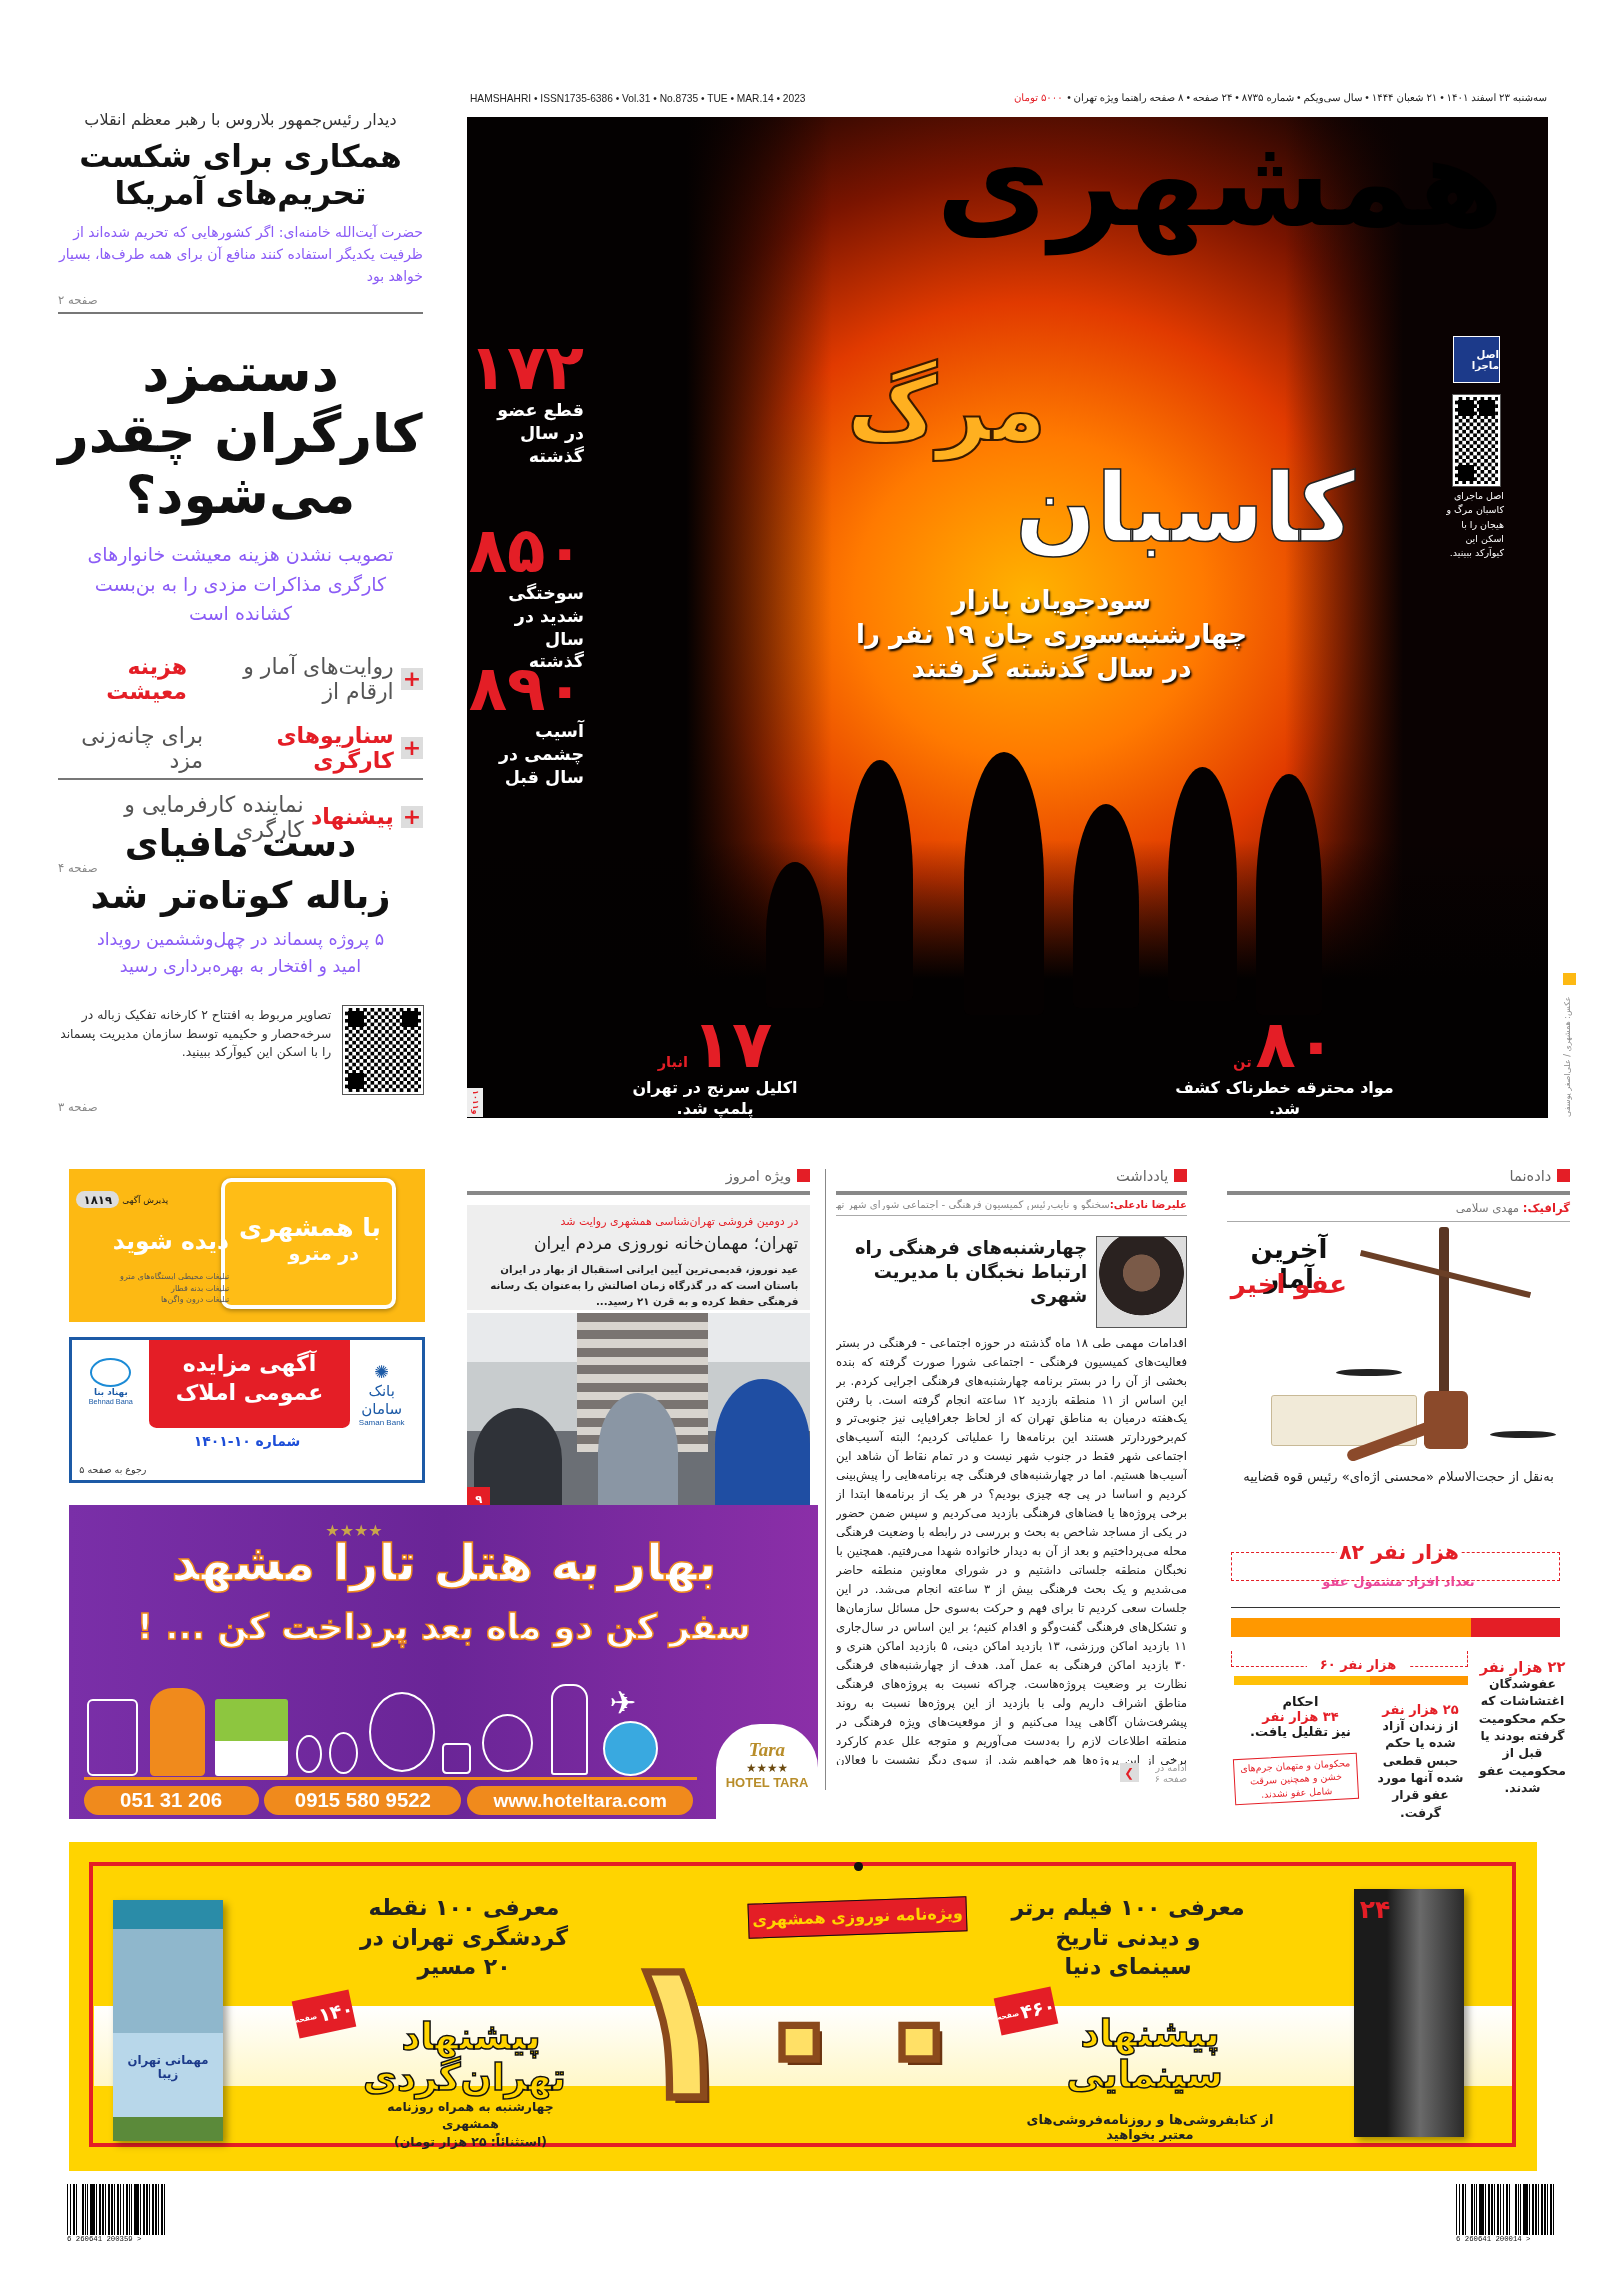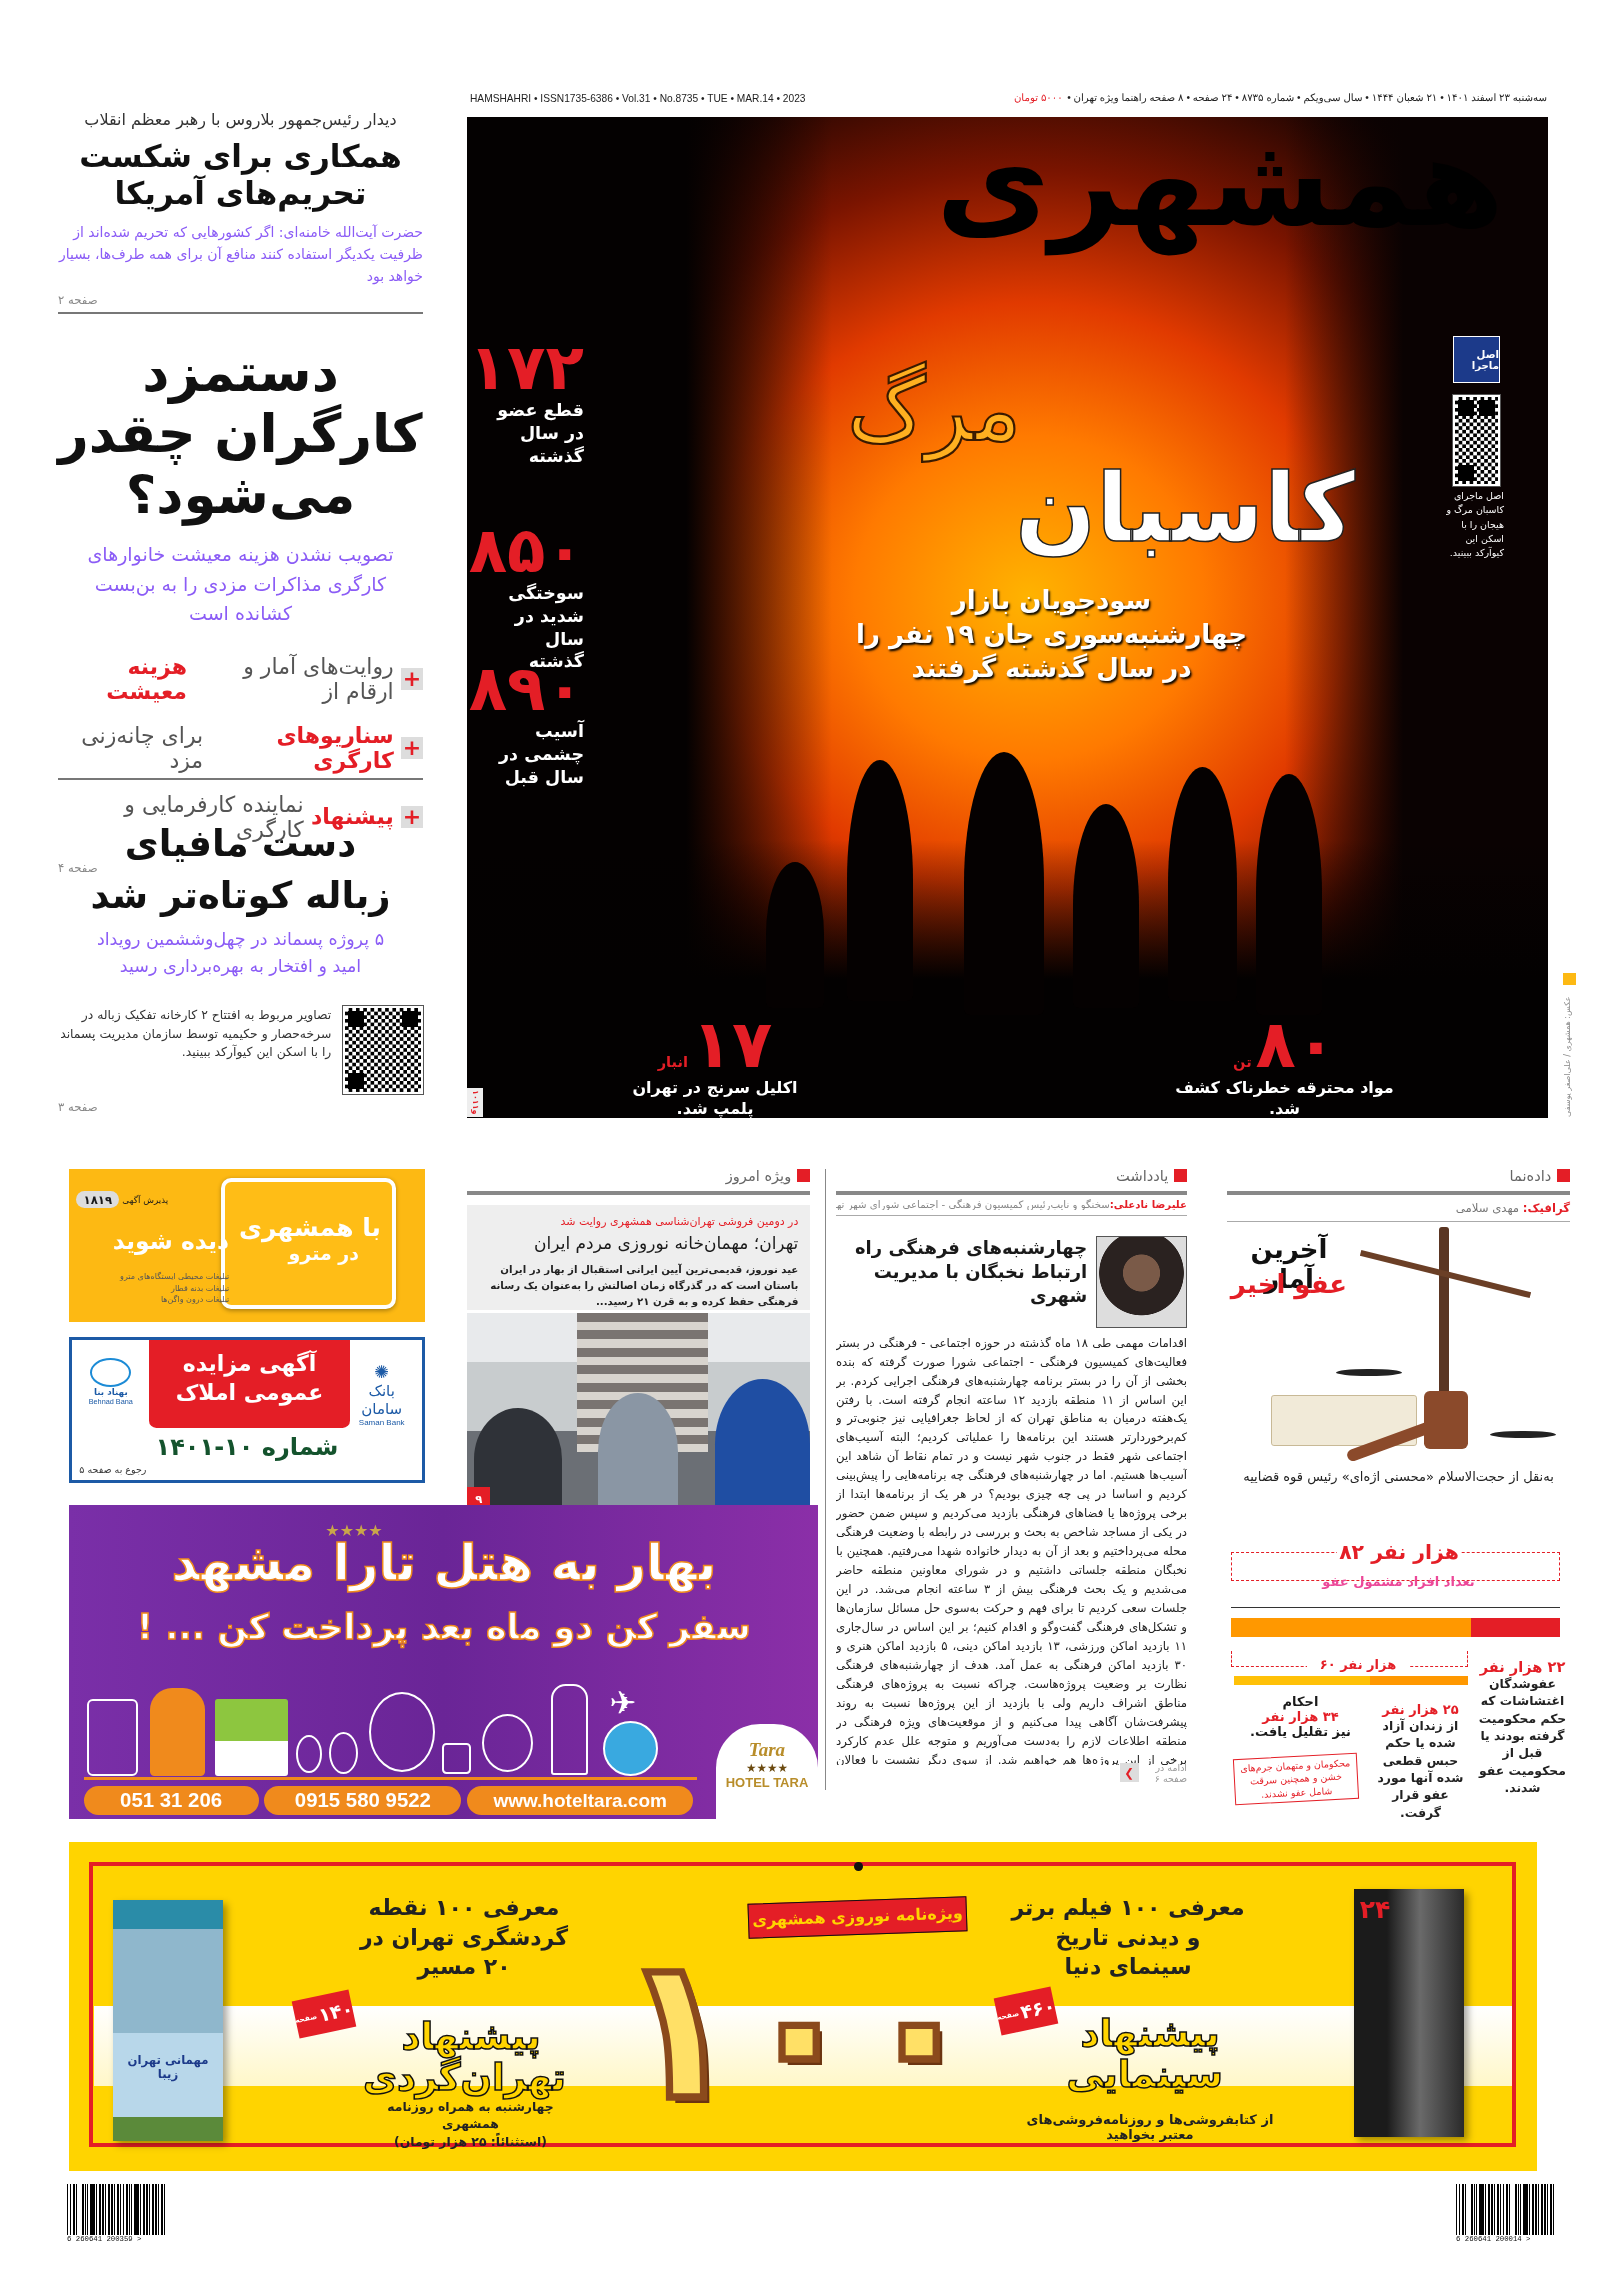--- a/index.html
+++ b/index.html
@@ -111,21 +111,21 @@
   </div>
   <div class="abs rtl" style="left:22px;top:402px;width:95px">
     <div class="stat-num">۸۵۰</div>
     <div class="stat-lbl">سوختگی شدید در سال گذشته</div>
   </div>
   <div class="abs rtl" style="left:22px;top:540px;width:95px">
     <div class="stat-num">۸۹۰</div>
     <div class="stat-lbl">آسیب چشمی در سال قبل</div>
   </div>
 
-  <div class="abs" style="left:380px;top:241px;font-size:88px;font-weight:normal;color:#ffb020;-webkit-text-stroke:2.2px #3a1a00">مرگ</div>
+  <div class="abs" style="left:380px;top:241px;font-size:88px;font-weight:bold;color:#ffb020;-webkit-text-stroke:2.2px #3a1a00">مرگ</div>
   <div class="abs" style="left:548px;top:336px;font-size:95px;font-weight:bold;color:#fff;-webkit-text-stroke:1.5px #222">کاسبان</div>
   <div class="abs rtl ctr" style="left:380px;top:467px;width:409px;font-size:26px;font-weight:bold;color:#fff;line-height:1.3;text-shadow:1.5px 1.5px 2.2px #000">سودجویان بازار چهارشنبه‌سوری جان ۱۹ نفر را در سال گذشته گرفتند</div>
 
   <div class="abs" style="right:48px;top:219px;width:47px;height:47px;background:#1c3a8a;color:#fff;font-weight:bold;font-size:10.2px;display:flex;align-items:center;justify-content:center;border:1.5px solid #fff;text-align:right">اصل ماجرا</div>
   <div class="abs qr" style="right:48px;top:278px;width:47px;height:91px"></div>
   <div class="abs rtl" style="right:44px;top:372px;width:66px;font-size:9.5px;color:#fff;line-height:1.5">اصل ماجرای کاسبان مرگ و هیجان را با اسکن این کیوآرکد ببینید.</div>
 
   <div class="abs rtl" style="left:146px;top:895px;width:204px;text-align:center">
     <span class="stat-num" style="font-size:66px">۱۷</span>
     <span style="color:#e41e26;font-weight:bold;font-size:14.6px">انبار</span>
@@ -255,21 +255,21 @@
   <div class="abs ctr" style="right:5.8px;top:22px;width:69px;color:#1c5aa6">
     <div style="font-size:17.5px">✺</div>
     <div style="font-size:15px;font-weight:normal">بانک سامان</div>
     <div style="font-size:8px;font-family:'Liberation Sans',sans-serif">Saman Bank</div>
   </div>
   <div class="abs ctr" style="left:5.8px;top:18px;width:66px;color:#1c5aa6">
     <div style="width:41px;height:29px;margin:0 auto;border:2.2px solid #1c8bd6;border-radius:50%"></div>
     <div style="font-size:8.8px;font-weight:bold">بهناد بنا</div>
     <div style="font-size:7.3px;font-family:'Liberation Sans',sans-serif">Behnad Bana</div>
   </div>
-  <div class="abs ctr rtl" style="left:0;top:93px;width:100%;font-size:24px;font-weight:bold;color:#14532d">شماره ۱۰-۱۴۰۱</div>
+  <div class="abs ctr rtl" style="left:0;top:93px;width:100%;font-size:14px;font-weight:bold;color:#1d4ed8">شماره ۱۰-۱۴۰۱</div>
   <div class="abs rtl" style="left:7.3px;top:124px;font-size:9.5px;color:#333">رجوع به صفحه ۵</div>
 </div>
 
 <div class="abs ad-purple" style="left:69px;top:1505px;width:749px;height:314px;overflow:hidden">
   <div class="abs ctr" style="left:241px;top:16px;width:88px;color:#c9a64a;font-size:16px">★★★★</div>
   <div class="abs rtl ctr" style="left:22px;top:29px;width:706px;font-size:50px;font-weight:bold;color:#fff;-webkit-text-stroke:1.5px #f08a1c">بهار به هتل تارا مشهد</div>
   <div class="abs rtl ctr" style="left:22px;top:102px;width:706px;font-size:35px;font-weight:bold;color:#fff;-webkit-text-stroke:1.5px #f08a1c">سفر کن دو ماه بعد پرداخت کن ... !</div>
 
   <div class="abs" style="left:14.6px;top:172px;width:613px;height:102px">
     <div class="abs" style="left:3.7px;top:22px;width:51px;height:77px;border:2.2px solid #fff;border-radius:5.8px"></div>

